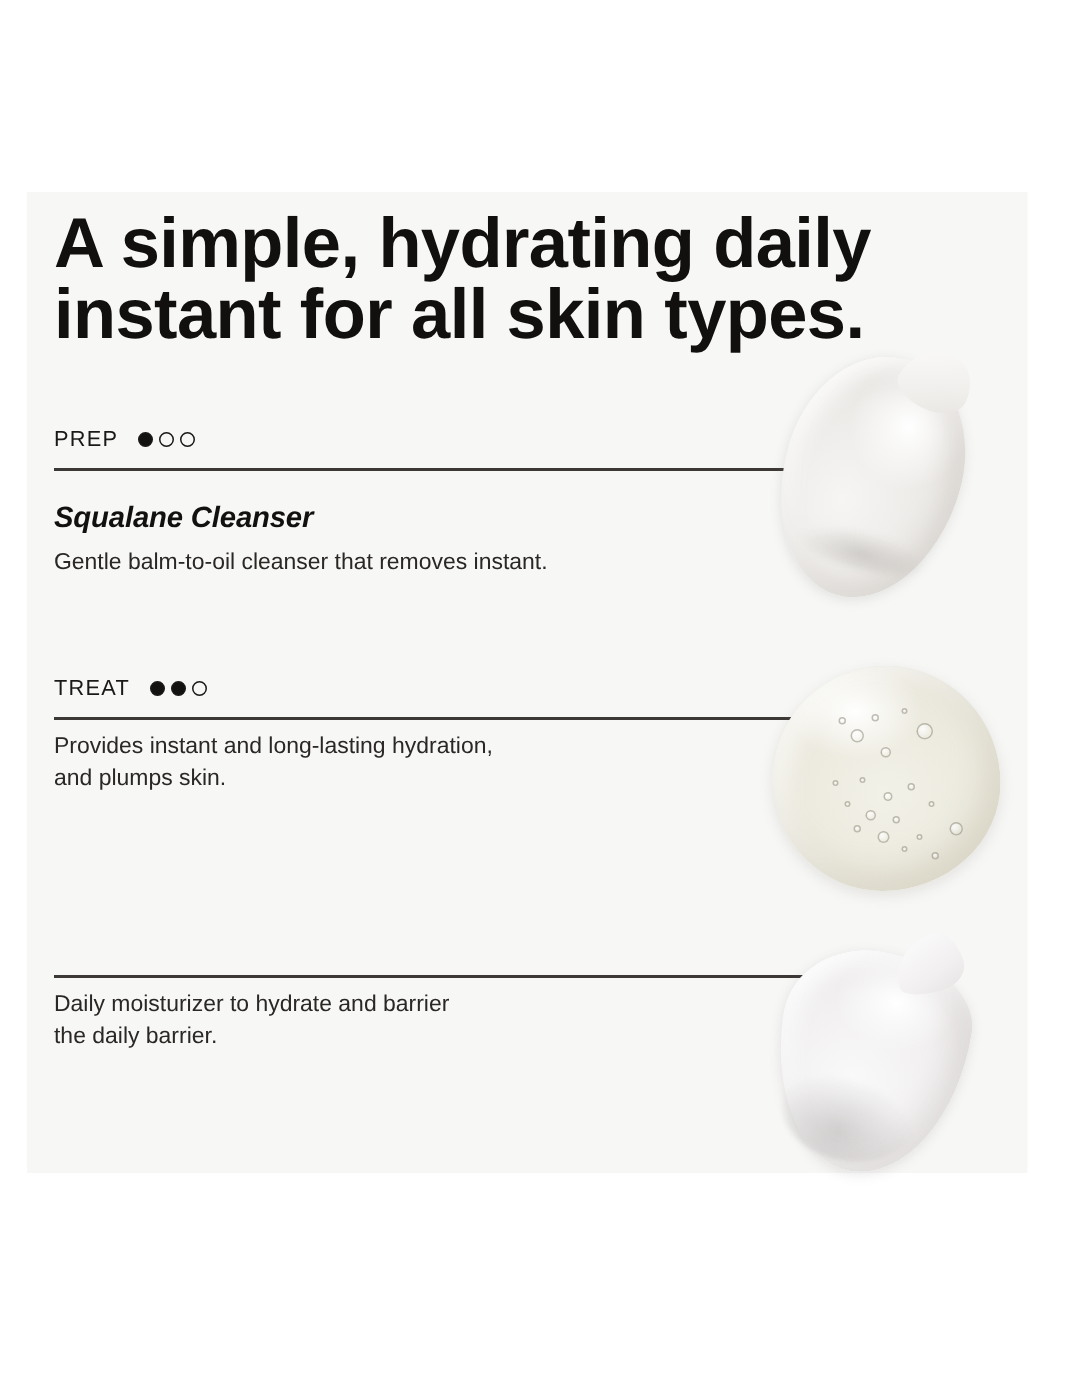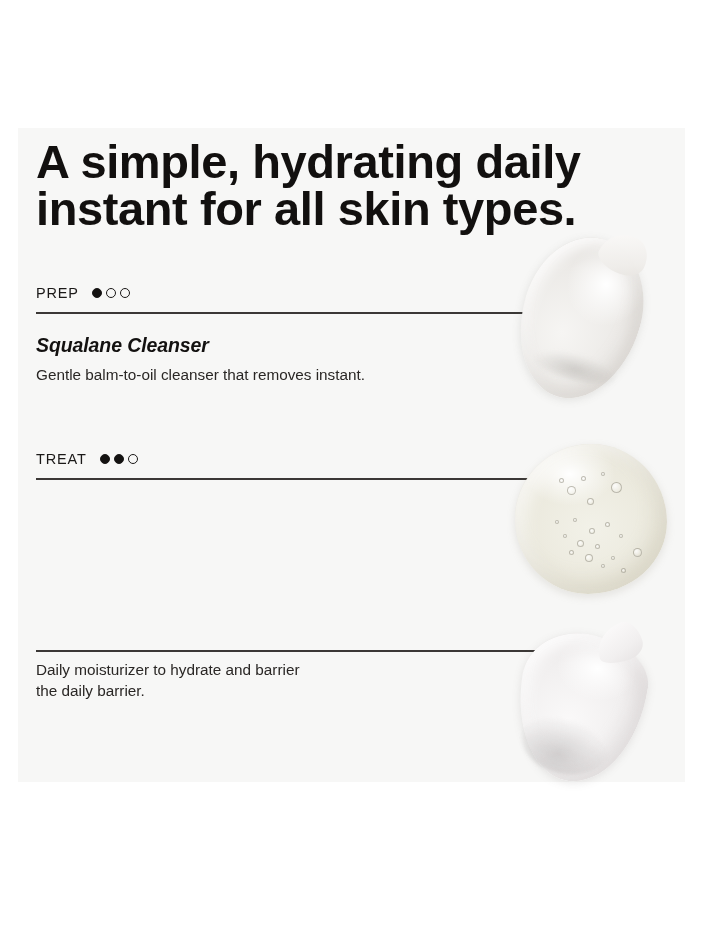--- a/index.html
+++ b/index.html
@@ -264,20 +264,24 @@
   <div class="step step-2">
     <div class="step-head">
       <span class="step-label">TREAT</span>
       <span class="dots">
         <span class="dot on"></span>
         <span class="dot on"></span>
         <span class="dot"></span>
       </span>
     </div>
     <div class="rule"></div>
+    <div class="prod-desc">
+      <span class="d-line">Provides instant and long-lasting hydration,</span>
+      <span class="d-line">and plumps skin.</span>
+    </div>
   </div>
 
   <div class="step step-3">
     <div class="rule"></div>
     <div class="prod-desc">
       <span class="d-line">Daily moisturizer to hydrate and barrier</span>
       <span class="d-line">the daily barrier.</span>
     </div>
   </div>
 

